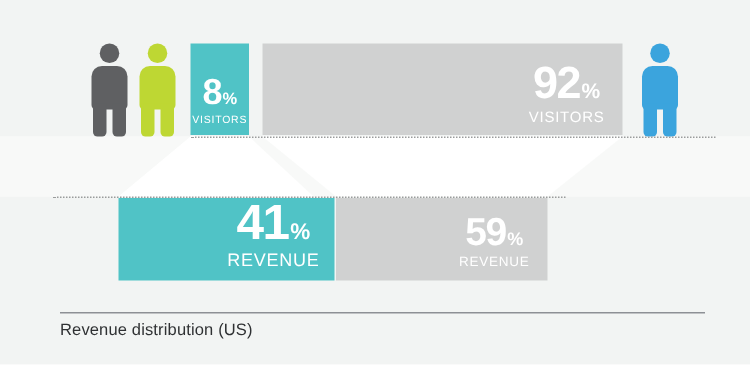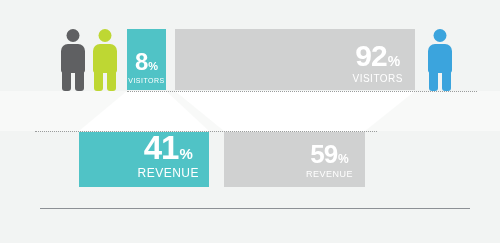--- a/index.html
+++ b/index.html
@@ -117,21 +117,21 @@
     left: 175px; top: 29px; width: 240px; height: 61px;
     background: #d0d1d1;
     padding: 0 12px 6px 0;
   }
   #bar-visitors-right .val-num { font-size: 30px; }
   #bar-visitors-right .val-pct { font-size: 14px; }
   #bar-visitors-right .val-label { font-size: 10px; margin-top: 3px; }
 
   
   #bar-revenue-left {
-    left: 79px; top: 132px; width: 130px; height: 55px;
+    left: 79px; top: 132px; width: 144px; height: 55px;
     background: #50c3c6;
     padding: 0 10px 8px 0;
   }
   #bar-revenue-left .val-num { font-size: 33px; }
   #bar-revenue-left .val-pct { font-size: 15px; }
   #bar-revenue-left .val-label { font-size: 12px; margin-top: 3px; }
 
   #bar-revenue-right {
     left: 224px; top: 132px; width: 141px; height: 55px;
     background: #d0d1d1;
@@ -238,14 +238,15 @@
     <div class="bar-inner">
       <div class="val-row">
         <span class="val-num">59</span>
         <span class="val-pct">%</span>
       </div>
       <div class="val-label">REVENUE</div>
     </div>
   </div>
 
   <div id="footer-rule"></div>
+  <div id="footer-caption">Revenue distribution (US)</div>
 
 </div>
 
 </body></html>

